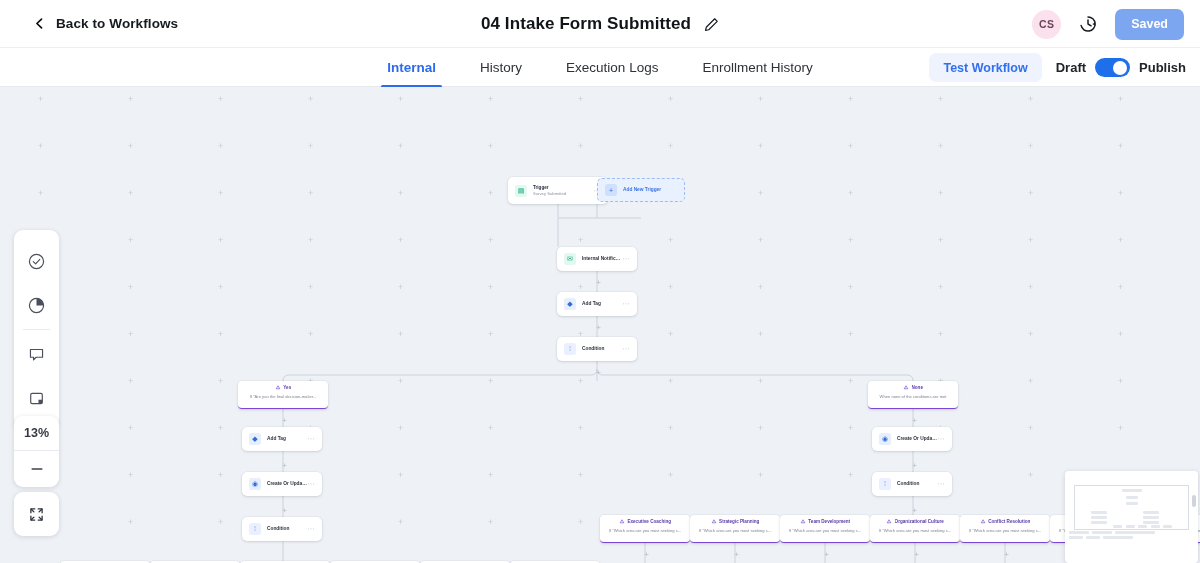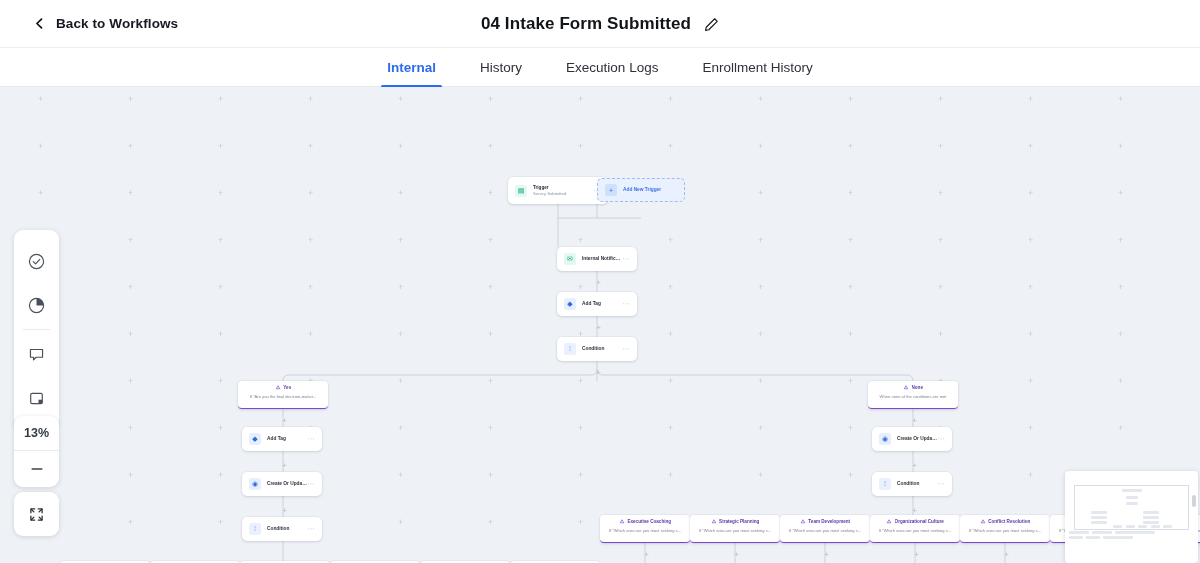--- a/index.html
+++ b/index.html
@@ -237,29 +237,48 @@
       <span class="back-label">Back to Workflows</span>
     </div>
 
     <div class="title-wrap">
       <span class="wf-title">04 Intake Form Submitted</span>
       <svg class="pencil" viewBox="0 0 16 16">
         <path d="M11.4 1.9 14.1 4.6 5.1 13.6 1.7 14.3 2.4 10.9z" fill="none" stroke="#16191f" stroke-width="1.25" stroke-linejoin="round"></path>
       </svg>
     </div>
 
+    <div class="topbar-right">
+      <div class="avatar">CS</div>
+      <svg class="hist-icon" viewBox="0 0 22 22">
+        <path d="M11 3.2a7.8 7.8 0 1 1-7.6 9.4" fill="none" stroke="#15181e" stroke-width="1.6" stroke-linecap="round"></path>
+        <path d="M11 6.6V11l3.4 2" fill="none" stroke="#15181e" stroke-width="1.6" stroke-linecap="round" stroke-linejoin="round"></path>
+        <path d="M18.8 9.6 15.6 11l3.6 1.8z" fill="#15181e"></path>
+      </svg>
+      <button class="saved-btn">Saved</button>
+    </div>
   </div>
 
   <div class="tabbar">
     <div class="tabs" id="tabs">
         <div class="tab active">Internal</div>
         <div class="tab">History</div>
         <div class="tab">Execution Logs</div>
         <div class="tab">Enrollment History</div>
       </div>
+    <div class="tabbar-right">
+      <button class="test-wf">Test Workflow</button>
+      <div class="draft-pub">
+        <span class="dp-label">Draft</span>
+        <div class="toggle">
+            <div class="knob"></div>
+          </div>
+        <span class="dp-label">Publish</span>
+      </div>
+    </div>
   </div>
 
   <div class="canvas">
     <div class="plus-grid" id="plusgrid">
         <div class="pl" style="left: 38px; top: 8px;">+</div>
         <div class="pl" style="left: 128px; top: 8px;">+</div>
         <div class="pl" style="left: 218px; top: 8px;">+</div>
         <div class="pl" style="left: 308px; top: 8px;">+</div>
         <div class="pl" style="left: 398px; top: 8px;">+</div>
         <div class="pl" style="left: 488px; top: 8px;">+</div>

